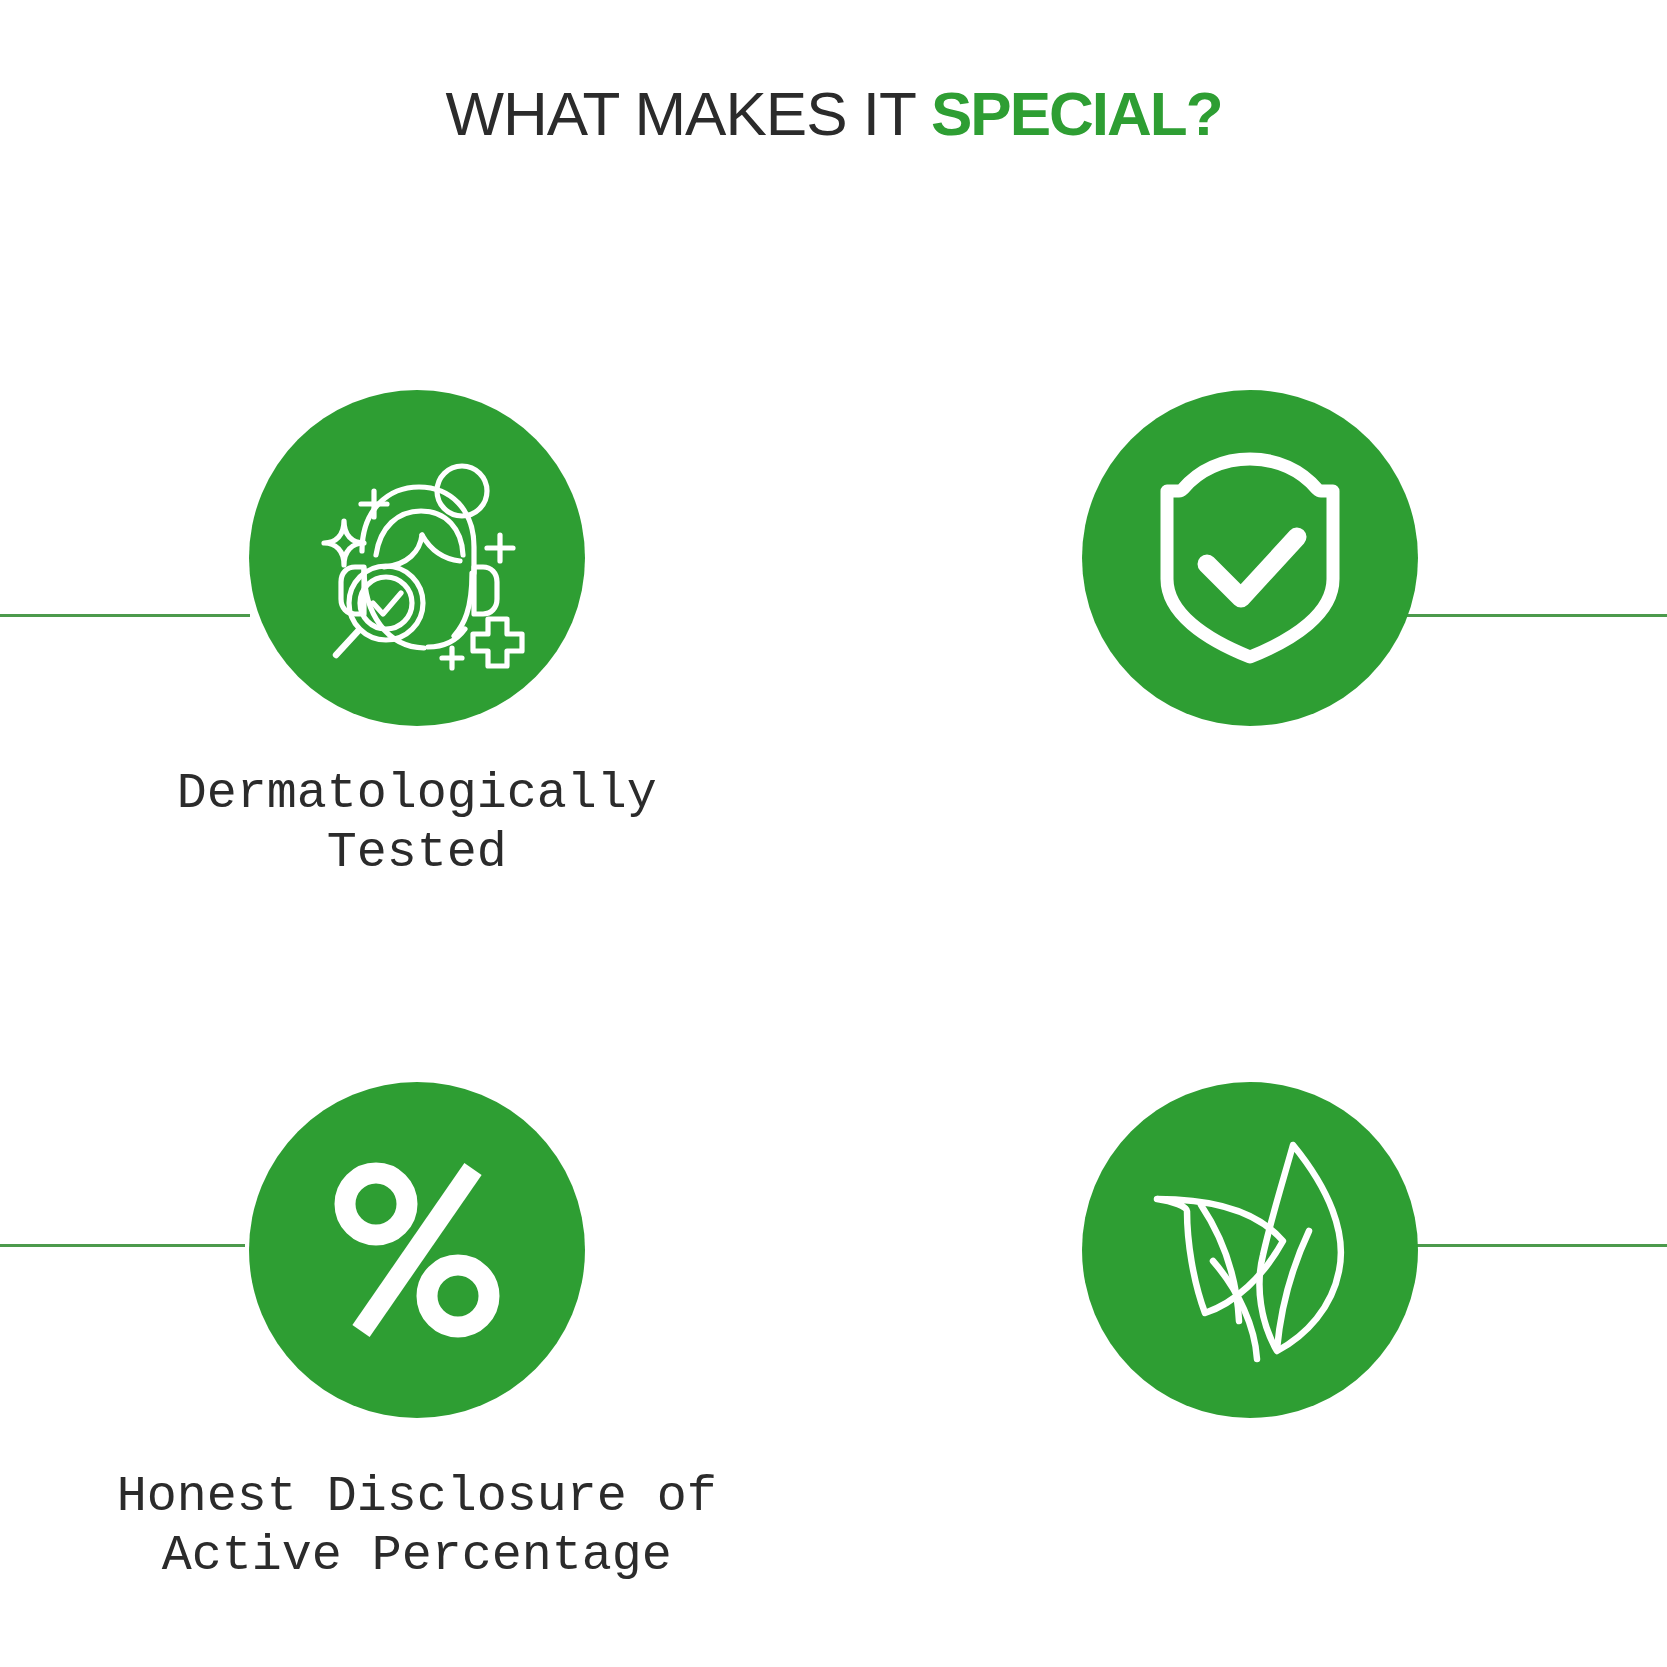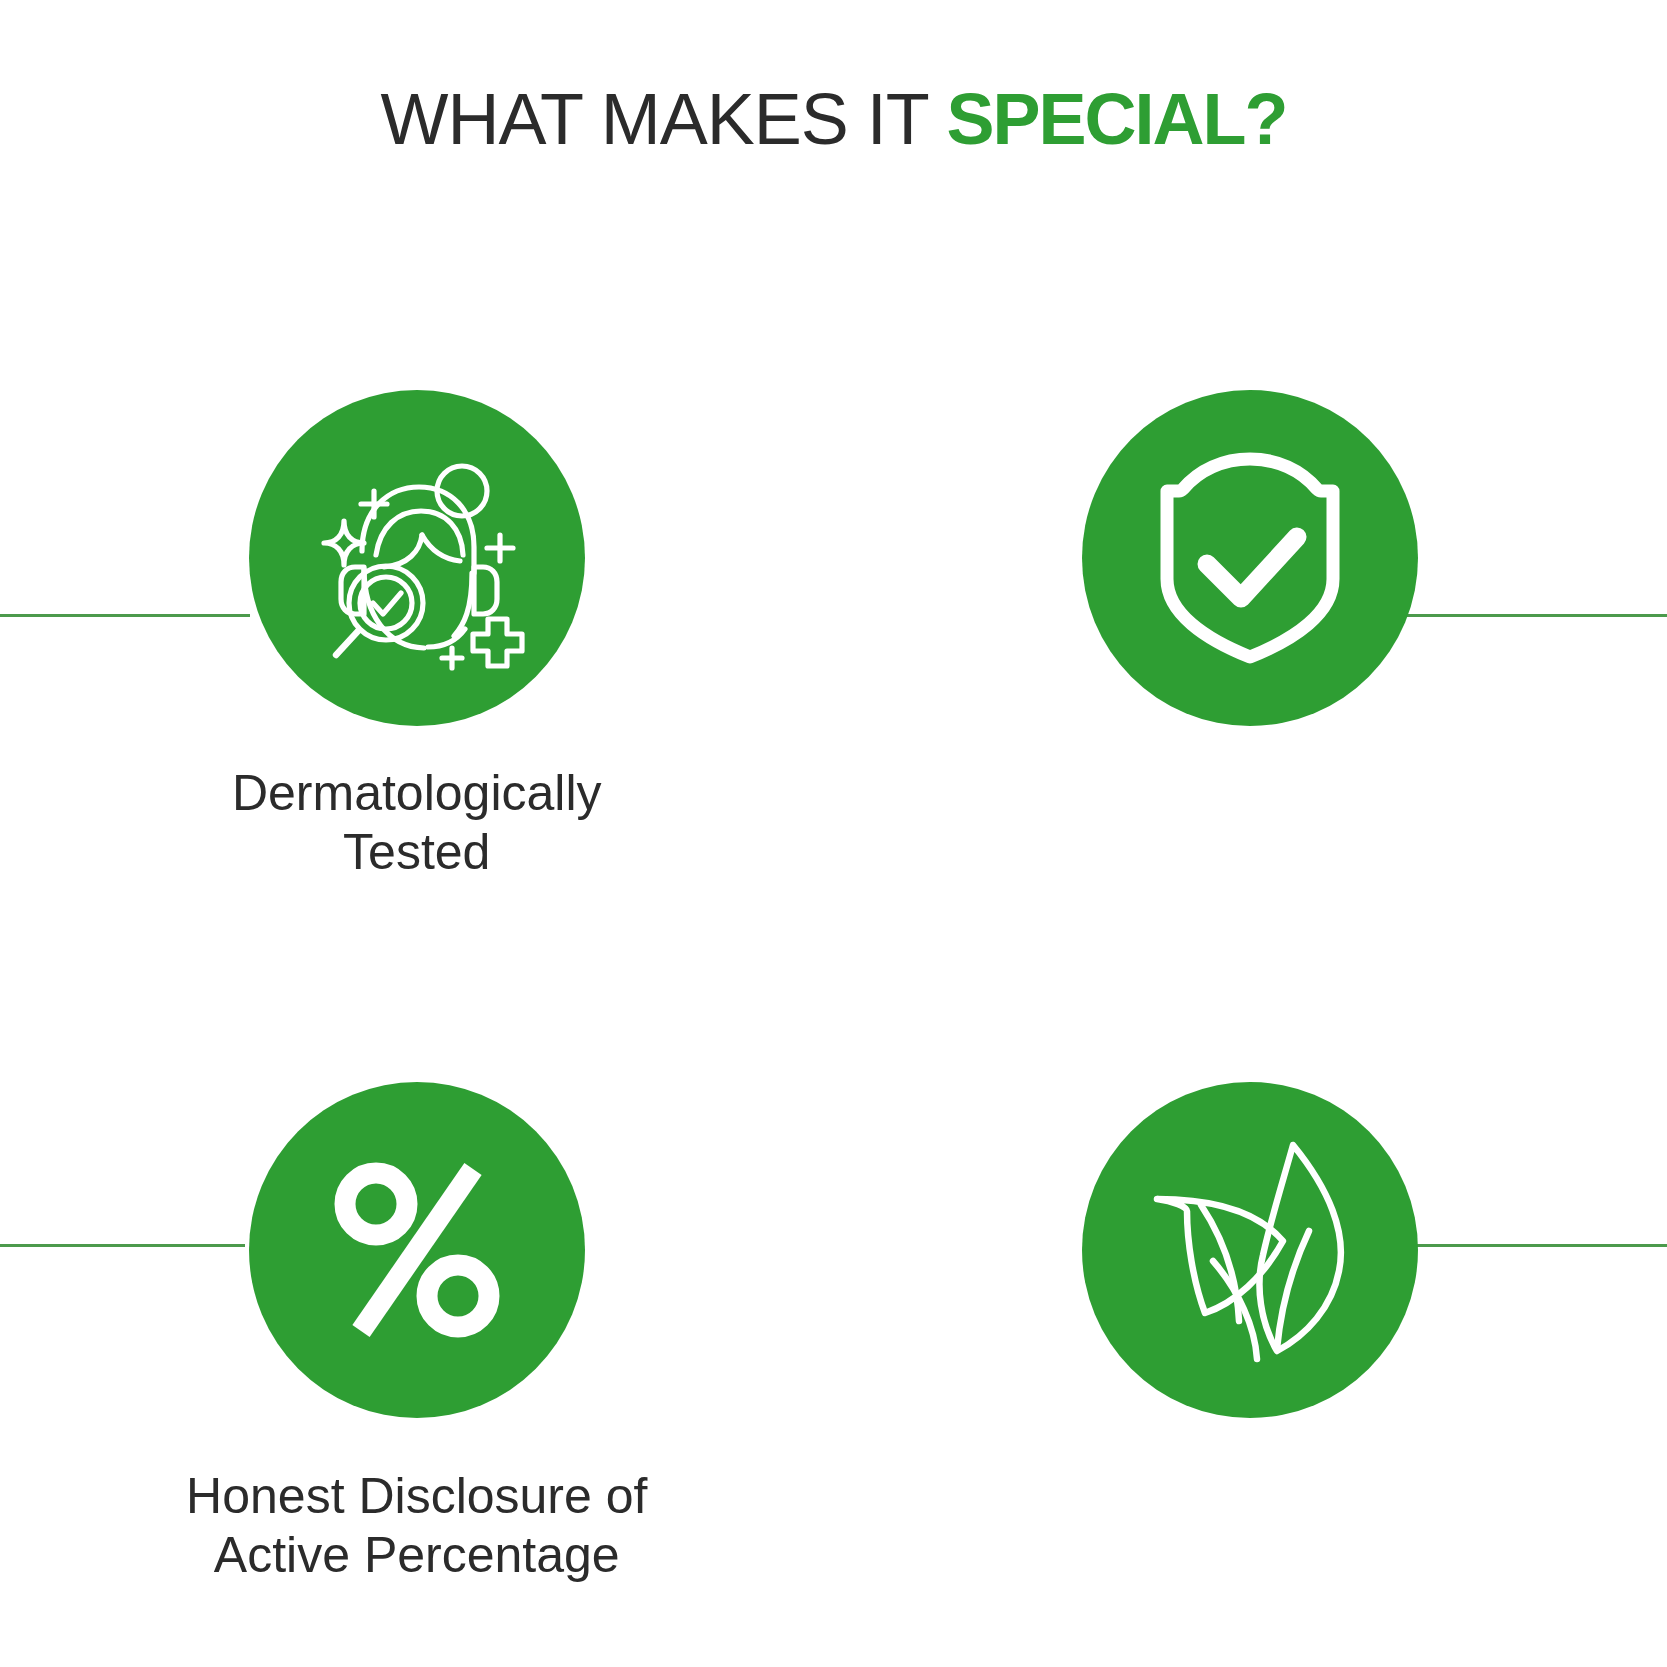--- a/index.html
+++ b/index.html
@@ -14,21 +14,21 @@
     width:1667px; height:1667px;
     background:#ffffff;
   }
 
   
   .heading {
     position:absolute;
     left:0; top:78px;
     width:1667px;
     text-align:center;
-    font-size:72px;
+    font-size:62px;
     font-weight:300;
     letter-spacing:-1px;
     line-height:1.15;
     color:#2b2b2b;
     white-space:nowrap;
   }
   .heading .accent {
     color:#2e9e33;
     font-weight:700;
     letter-spacing:-2px;
@@ -74,20 +74,21 @@
 
   .caption {
     margin-top:38px;
     text-align:center;
     font-size:50px;
     font-weight:300;
     line-height:1.18;
     color:#2b2b2b;
     letter-spacing:0px;
     white-space:pre-line;
+    font-family:Liberation Mono, monospace;
   }
   .caption-tight { margin-top:49px; }
 </style>
 </head>
 <body>
 
 <div class="page">
 
   <h1 class="heading"><span>WHAT MAKES IT </span><span class="accent">SPECIAL?</span></h1>
 

